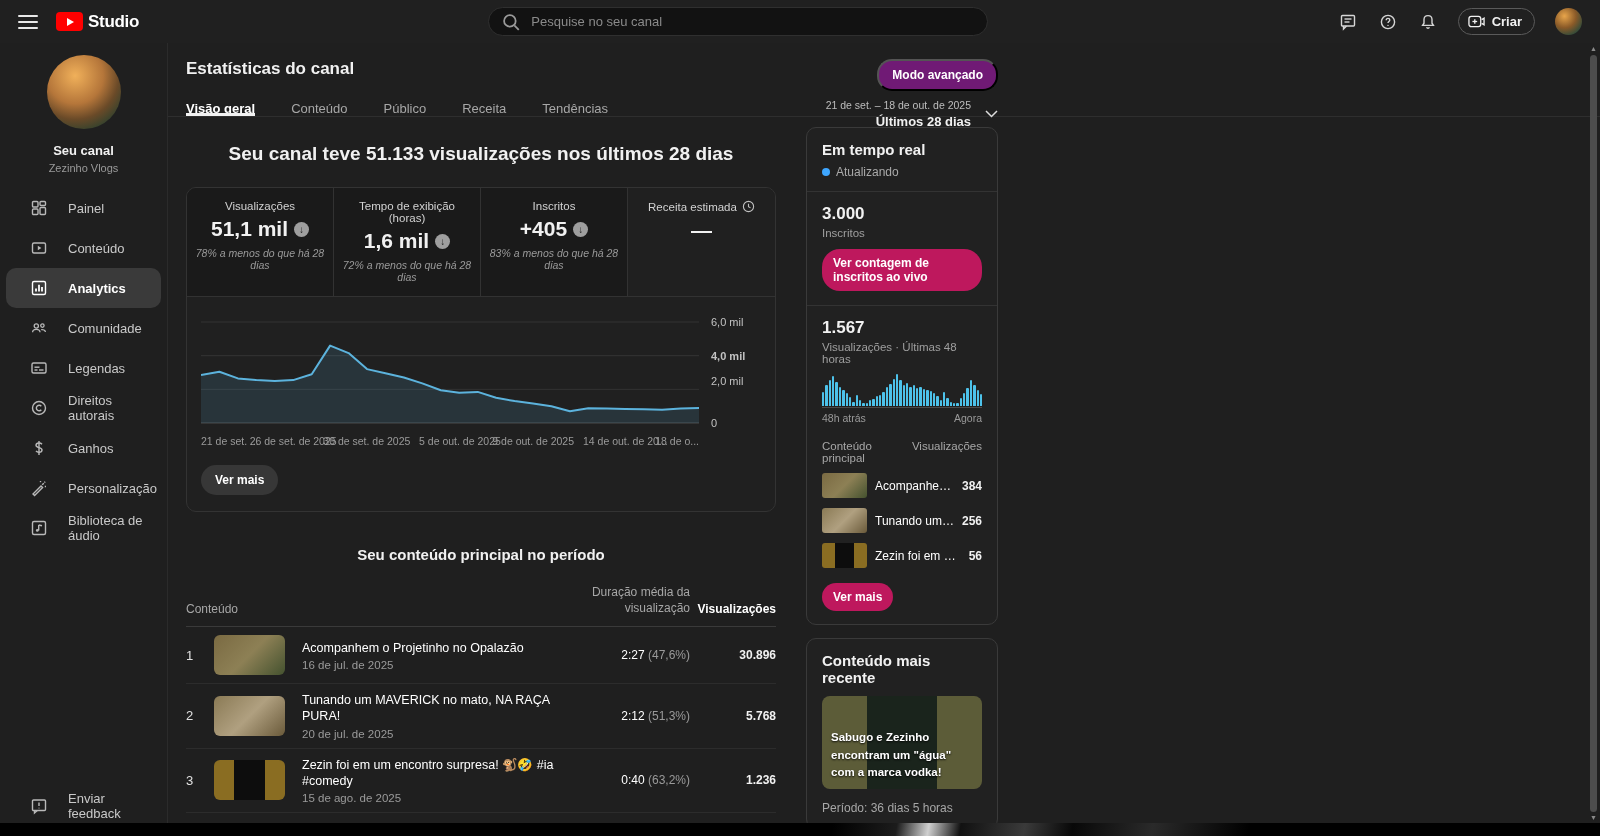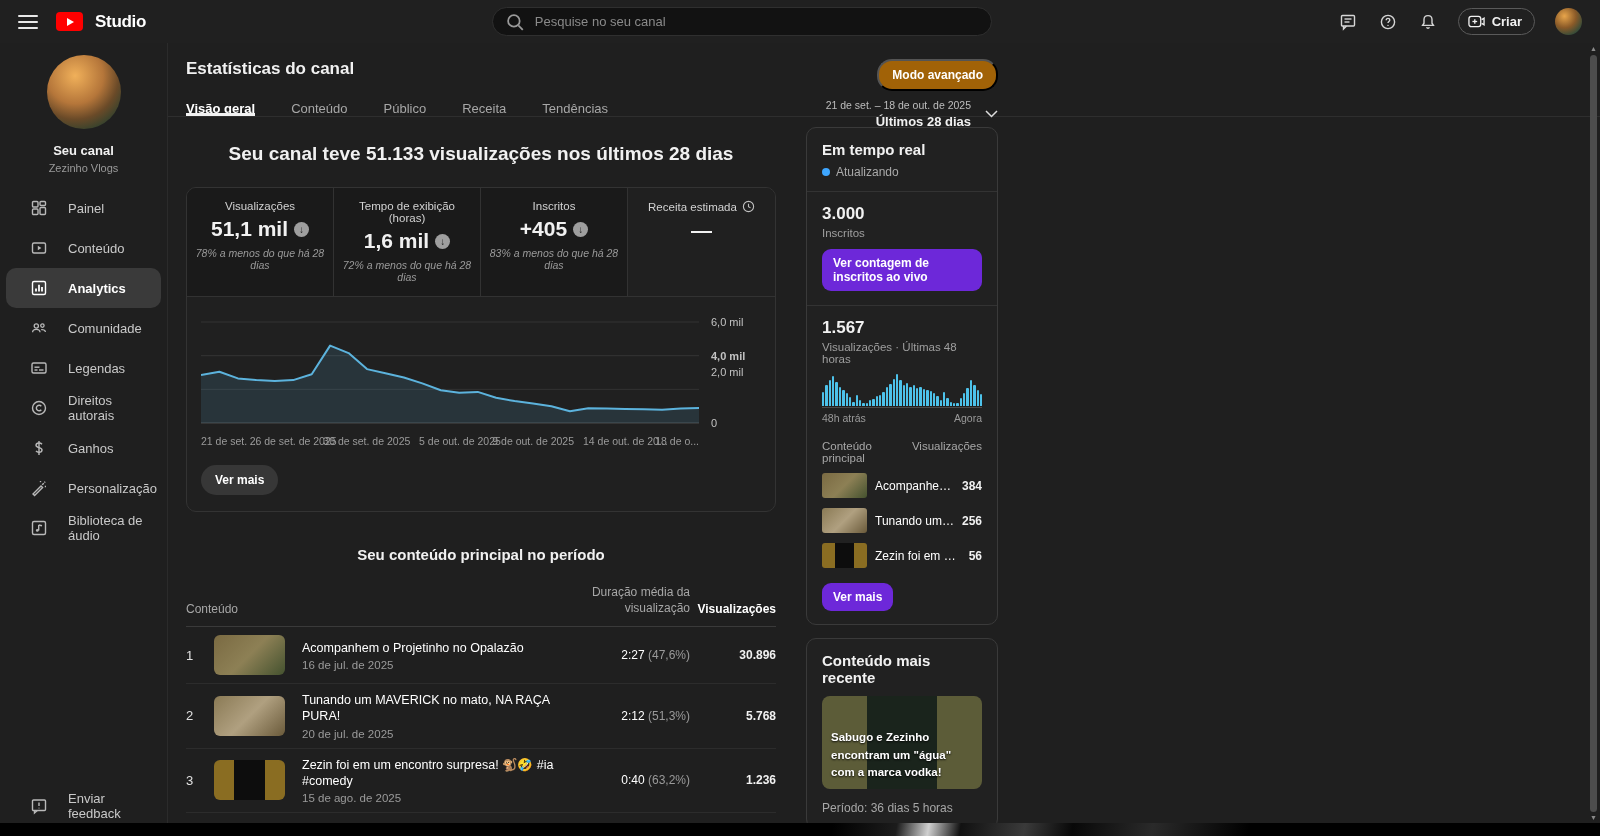--- a/index.html
+++ b/index.html
@@ -3,21 +3,21 @@
 <meta charset="utf-8">
 <style>
   *{box-sizing:border-box;margin:0;padding:0}
   body{background:#000;font-family:"Liberation Sans","DejaVu Sans",sans-serif}
   .screen{position:relative;width:1600px;height:836px;overflow:hidden;background:#1f1f1f;color:#f1f1f1}
 
   
   .topbar{height:43px;display:flex;align-items:center;padding:0 18px;background:#202020;position:relative;z-index:5}
   .hamburger{width:20px;height:14px;display:flex;flex-direction:column;justify-content:space-between;cursor:pointer;margin-right:18px}
   .hamburger span{display:block;height:2px;background:#e8e8e8;border-radius:1px}
-  .logo{display:flex;align-items:center;gap:12px}
+  .logo{display:flex;align-items:center;gap:5px}
   .logo-play{width:27px;height:19px;border-radius:4px;display:flex;align-items:center;justify-content:center}
   .logo-play::after{content:"";border-left:7px solid #fff;border-top:4.5px solid transparent;border-bottom:4.5px solid transparent;margin-left:1px}
   .logo-text{font-size:17px;font-weight:bold;letter-spacing:-0.3px;color:#fff}
   .searchwrap{flex:1;display:flex;justify-content:center}
   .search{width:500px;height:29px;background:#121212;border:1px solid #2f2f2f;border-radius:15px;display:flex;align-items:center;padding:0 12px;gap:10px}
   .search input{flex:1;background:transparent;border:none;outline:none;color:#ddd;font-size:13px;font-family:inherit}
   .search input::placeholder{color:#8a8a8a}
   .top-actions{display:flex;align-items:center;gap:20px}
   .top-ic{width:20px;height:20px;color:#d6d6d6;display:flex;align-items:center;justify-content:center;cursor:pointer}
   .criar{display:flex;align-items:center;gap:7px;border:1px solid #5a5a5a;border-radius:15px;padding:5px 12px 5px 9px;font-size:13px;font-weight:bold;color:#f1f1f1;cursor:pointer;background:transparent}
@@ -35,21 +35,21 @@
   .nav-item svg{flex:0 0 18px;color:#b9b9b9}
   .nav-item.active{background:#3a3a3a;color:#fff;font-weight:bold}
   .nav-item.active svg{color:#fff}
   .side-spacer{flex:1}
   .main{flex:1;border-left:1px solid #2b2b2b;position:relative}
 
   
   .header-wrap{padding:16px 0 0 18px;border-bottom:1px solid #2e2e2e}
   .header-inner{width:812px;position:relative}
   .page-title{font-size:17px;font-weight:bold}
-  .modo-pill{position:absolute;right:0;top:0;background:#a16207;color:#fff;font-size:12px;font-weight:bold;border-radius:15px;padding:7px 13px;cursor:pointer}
+  .modo-pill{position:absolute;right:0;top:0;background:#701a75;color:#fff;font-size:12px;font-weight:bold;border-radius:15px;padding:7px 13px;cursor:pointer}
   .date-block{position:absolute;right:0;top:40px;display:flex;align-items:center;gap:14px;cursor:pointer}
   .date-texts{text-align:right}
   .date-range{font-size:10.5px;color:#bdbdbd}
   .date-preset{font-size:13px;font-weight:bold;margin-top:3px}
   .chev{color:#ddd;font-size:14px}
   .tabs{display:flex;gap:36px;margin-top:22px}
   .tab{font-size:13px;color:#a7a7a7;cursor:pointer;position:relative}
   .tab.active{color:#fff;font-weight:bold}
   .tab.active::after{content:"";position:absolute;left:0;right:0;bottom:0;height:3px;background:#f1f1f1}
 
@@ -96,21 +96,21 @@
 
   
   .card{border:1px solid #3a3a3a;border-radius:10px;background:#212121;padding:13px 15px}
   .card-title{font-size:15px;font-weight:bold}
   .live-row{display:flex;align-items:center;gap:6px;margin-top:7px}
   .live-dot{width:8px;height:8px;border-radius:50%}
   .live-txt{font-size:12px;color:#aaa}
   .hr{height:1px;background:#333;margin:12px -15px}
   .big-num{font-size:17px;font-weight:bold}
   .sub-lbl{font-size:11.5px;color:#9f9f9f;margin-top:3px}
-  .chip-sm{display:inline-block;background:#6d28d9;color:#fff;font-size:12px;font-weight:bold;border-radius:9px;padding:7px 11px;margin:10px 0 2px;cursor:pointer}
+  .chip-sm{display:inline-block;background:#be185d;color:#fff;font-size:12px;font-weight:bold;border-radius:18px;padding:7px 11px;margin:10px 0 2px;cursor:pointer}
   .rt-bars{display:flex;align-items:flex-end;gap:1px;height:34px;margin-top:9px;border-bottom:1px solid #4a4a4a;padding-bottom:1px}
   .rt-bars i{flex:1;display:block;border-radius:1px 1px 0 0}
   .rt-axis{display:flex;justify-content:space-between;font-size:10.5px;color:#9a9a9a;margin-top:4px}
   .list-head{display:flex;justify-content:space-between;font-size:11.5px;color:#a7a7a7;margin-top:16px;margin-bottom:4px}
   .vrow{display:flex;align-items:center;gap:8px;padding:5px 0;cursor:pointer}
   .v-thumb{width:45px;height:25px;border-radius:3px;flex:0 0 45px;background:#444}
   .v-title{flex:1;font-size:12px;color:#fff;white-space:nowrap;overflow:hidden;text-overflow:ellipsis}
   .v-views{font-size:12px;font-weight:bold}
 
   .latest{margin-top:13px}
@@ -361,21 +361,21 @@
                   <svg id="main-chart" width="498" height="118" viewBox="0 0 498 118">
                       <line x1="0" x2="498" y1="112" y2="112" stroke="#4a4a4a"></line>
                       <line x1="0" x2="498" y1="78.33333333333334" y2="78.33333333333334" stroke="#333"></line>
                       <line x1="0" x2="498" y1="44.66666666666667" y2="44.66666666666667" stroke="#333"></line>
                       <line x1="0" x2="498" y1="11" y2="11" stroke="#333"></line>
                       <path d="M0,112 L0.0,64.0 L18.4,60.7 L36.9,67.4 L55.3,69.1 L73.8,69.9 L92.2,69.1 L110.7,63.2 L129.1,34.6 L147.6,42.1 L166.0,58.1 L184.4,62.3 L202.9,66.5 L221.3,72.4 L239.8,79.2 L258.2,81.7 L276.7,80.9 L295.1,86.8 L313.6,90.1 L332.0,92.6 L350.4,95.2 L368.9,100.2 L387.3,97.2 L405.8,97.5 L424.2,97.9 L442.7,98.2 L461.1,98.7 L479.6,97.4 L498.0,97.0 L498,112 Z" fill="rgba(92,179,221,0.14)"></path>
                       <polyline points="0.0,64.0 18.4,60.7 36.9,67.4 55.3,69.1 73.8,69.9 92.2,69.1 110.7,63.2 129.1,34.6 147.6,42.1 166.0,58.1 184.4,62.3 202.9,66.5 221.3,72.4 239.8,79.2 258.2,81.7 276.7,80.9 295.1,86.8 313.6,90.1 332.0,92.6 350.4,95.2 368.9,100.2 387.3,97.2 405.8,97.5 424.2,97.9 442.7,98.2 461.1,98.7 479.6,97.4 498.0,97.0" fill="none" stroke="#5cb3dd" stroke-width="2" stroke-linejoin="round"></polyline>
                     </svg>
                   <div class="ylabels" id="chart-ylabels">
                       <div style="top: 112px;">0</div>
-                      <div style="top: 61px; text-align: right;">2,0 mil</div>
+                      <div style="top: 70px; text-align: right;">2,0 mil</div>
                       <div style="top: 44.6667px; font-weight: bold;">4,0 mil</div>
                       <div style="top: 11px;">6,0 mil</div>
                     </div>
                 </div>
                 <div class="xlabels" id="chart-xlabels">
                     <span style="left: 0%; transform: none;">21 de set. ...</span>
                     <span style="left: 18.5%; transform: translateX(-50%);">26 de set. de 2025</span>
                     <span style="left: 33.3%; transform: translateX(-50%);">30 de set. de 2025</span>
                     <span style="left: 52%; transform: translateX(-50%);">5 de out. de 2025</span>
                     <span style="left: 66.7%; transform: translateX(-50%);">9 de out. de 2025</span>

